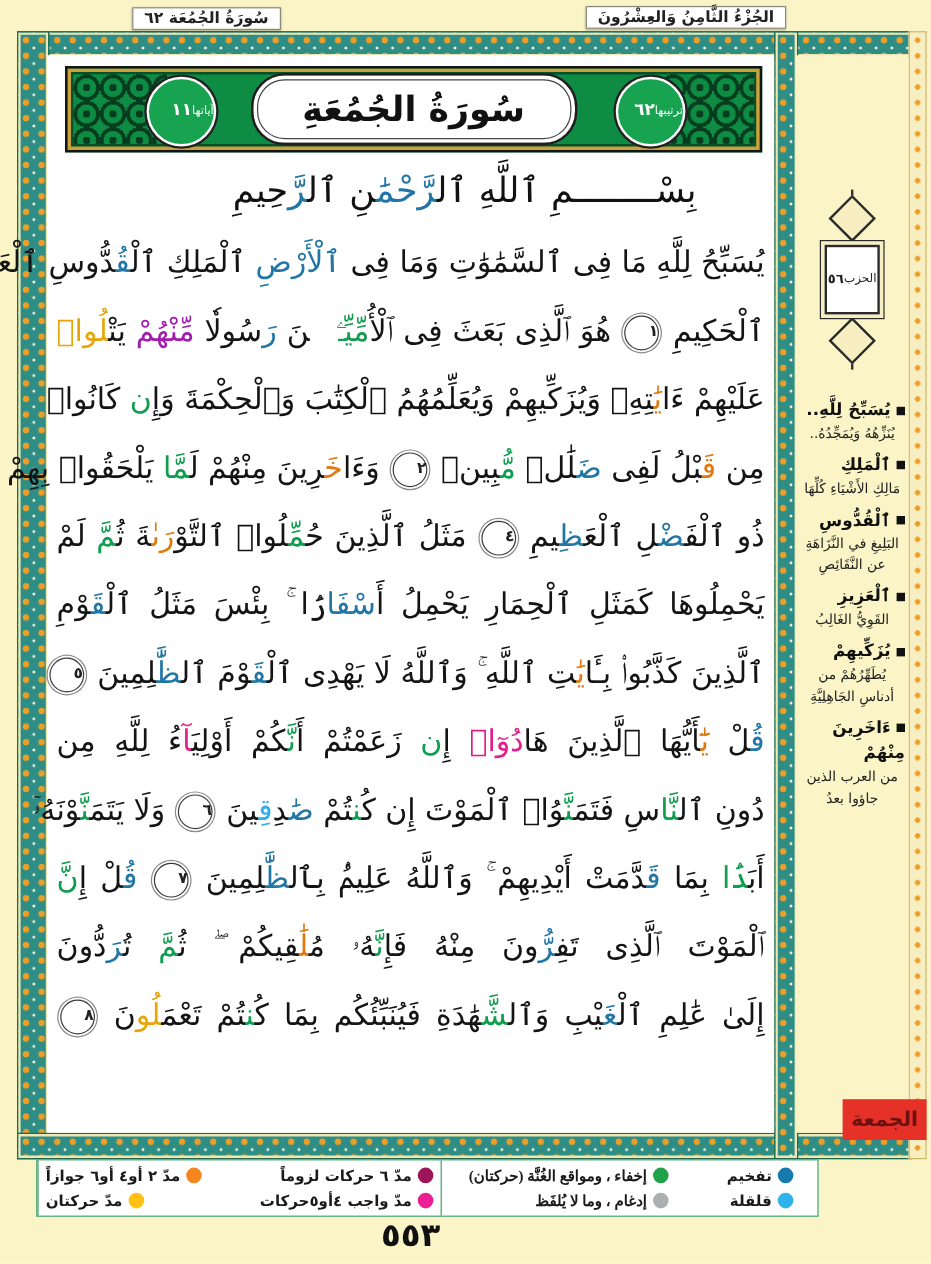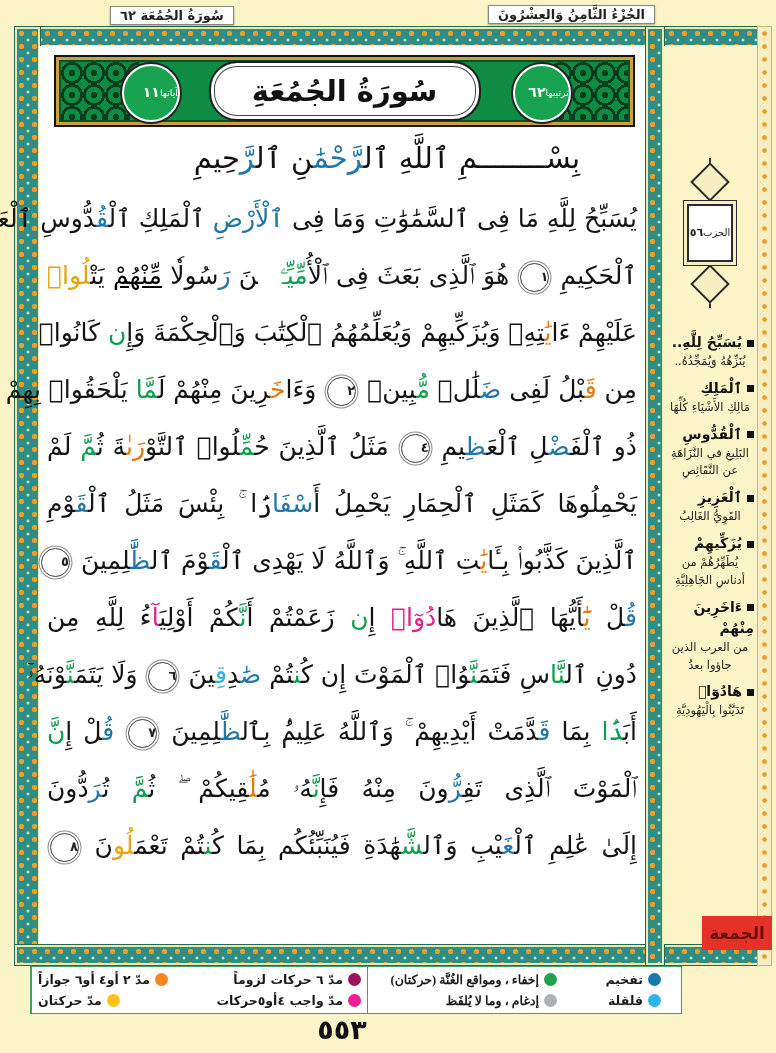--- a/index.html
+++ b/index.html
@@ -122,21 +122,21 @@
     </div>
     <div class="cartouche">
       <span class="title">سُورَةُ الجُمُعَةِ</span>
     </div>
   </div>
 
   <div class="bismillah"><span>بِسْــــــــمِ ٱللَّهِ ٱل</span><span style="color: rgb(33, 118, 166);">رَّحْمَٰ</span><span>نِ ٱل</span><span style="color: rgb(33, 118, 166);">رَّ</span><span>حِيمِ</span></div>
 
   <div class="qtext">
       <div class="qline"><span>يُسَبِّحُ لِلَّهِ مَا فِى ٱلسَّمَٰوَٰتِ وَمَا فِى </span><span style="color: rgb(33, 118, 166);">ٱلْأَرْضِ</span><span> ٱلْمَلِكِ ٱلْ</span><span style="color: rgb(33, 118, 166);">قُ</span><span>دُّوسِ ٱلْعَزِيزِ</span></div>
-      <div class="qline"><span>ٱلْحَكِيمِ </span><span class="aya">١</span><span> هُوَ ٱلَّذِى بَعَثَ فِى ٱلْأُ</span><span style="color: rgb(15, 157, 78); margin-left: 24px;">مِّيِّـۧ</span><span>نَ </span><span style="color: rgb(33, 118, 166);">رَ</span><span>سُولٗا </span><span style="color: #000000; text-decoration: underline;">مِّنْهُمْ</span><span> يَتْ</span><span style="color: rgb(232, 165, 10);">لُوا۟</span></div>
+      <div class="qline"><span>ٱلْحَكِيمِ </span><span class="aya">١</span><span> هُوَ ٱلَّذِى بَعَثَ فِى ٱلْأُ</span><span style="color: rgb(15, 157, 78); margin-left: 24px;">مِّيِّـۧ</span><span>نَ </span><span style="color: rgb(33, 118, 166);">رَ</span><span>سُولٗا </span><span style="color: #a21caf;">مِّنْهُمْ</span><span> يَتْ</span><span style="color: rgb(232, 165, 10);">لُوا۟</span></div>
       <div class="qline"><span>عَلَيْهِمْ ءَا</span><span style="color: rgb(226, 121, 15);">يَٰ</span><span>تِهِۦ وَيُزَكِّيهِمْ وَيُعَلِّمُهُمُ ٱلْكِتَٰبَ وَٱلْحِكْمَةَ وَإِ</span><span style="color: rgb(15, 157, 78);">ن</span><span> كَانُوا۟</span></div>
       <div class="qline"><span>مِن </span><span style="color: rgb(226, 121, 15);">قَ</span><span>بْلُ لَفِى </span><span style="color: rgb(33, 118, 166);">ضَ</span><span>لَٰلٖ </span><span style="color: rgb(15, 157, 78);">مُّ</span><span>بِينٖ </span><span class="aya">٢</span><span> وَءَا</span><span style="color: rgb(226, 121, 15);">خَ</span><span>رِينَ مِنْهُمْ لَ</span><span style="color: rgb(15, 157, 78);">مَّا</span><span> يَلْحَقُوا۟ بِهِمْ</span></div>
       <div class="qline"><span>ذُو ٱلْفَ</span><span style="color: rgb(33, 118, 166);">ضْ</span><span>لِ ٱلْعَ</span><span style="color: rgb(33, 118, 166);">ظِ</span><span>يمِ </span><span class="aya">٤</span><span> مَثَلُ ٱلَّذِينَ حُ</span><span style="color: rgb(15, 157, 78);">مِّ</span><span>لُوا۟ ٱلتَّوْ</span><span style="color: rgb(226, 121, 15);">رَىٰ</span><span>ةَ ثُ</span><span style="color: rgb(15, 157, 78);">مَّ</span><span> لَمْ</span></div>
       <div class="qline"><span>يَحْمِلُوهَا كَمَثَلِ ٱلْحِمَارِ يَحْمِلُ أَ</span><span style="color: rgb(33, 118, 166);">سْفَا</span><span>رَۢا ۚ بِئْسَ مَثَلُ ٱلْ</span><span style="color: rgb(33, 118, 166);">قَ</span><span>وْمِ</span></div>
       <div class="qline"><span>ٱلَّذِينَ كَذَّبُوا۟ بِـَٔا</span><span style="color: rgb(226, 121, 15);">يَٰ</span><span>تِ ٱللَّهِ ۚ وَٱللَّهُ لَا يَهْدِى ٱلْ</span><span style="color: rgb(33, 118, 166);">قَ</span><span>وْمَ ٱل</span><span style="color: rgb(33, 118, 166);">ظَّٰ</span><span>لِمِينَ </span><span class="aya">٥</span></div>
       <div class="qline"><span style="color: rgb(33, 118, 166);">قُ</span><span>لْ </span><span style="color: rgb(226, 121, 15);">يَٰٓ</span><span>أَيُّهَا ٱلَّذِينَ هَا</span><span style="color: rgb(226, 30, 139);">دُوٓا۟</span><span> إِ</span><span style="color: rgb(15, 157, 78);">ن</span><span> زَعَمْتُمْ أَ</span><span style="color: rgb(15, 157, 78);">نَّ</span><span>كُمْ أَوْلِيَ</span><span style="color: rgb(226, 30, 139);">آ</span><span>ءُ لِلَّهِ مِن</span></div>
       <div class="qline"><span>دُونِ ٱل</span><span style="color: rgb(15, 157, 78);">نَّا</span><span>سِ فَتَمَ</span><span style="color: rgb(15, 157, 78);">نَّ</span><span>وُا۟ ٱلْمَوْتَ إِن كُ</span><span style="color: rgb(15, 157, 78);">ن</span><span>تُمْ </span><span style="color: rgb(33, 118, 166);">صَٰ</span><span>دِ</span><span style="color: rgb(49, 174, 228);">قِ</span><span>ينَ </span><span class="aya">٦</span><span> وَلَا يَتَمَ</span><span style="color: rgb(15, 157, 78);">نَّ</span><span>وْنَهُۥٓ</span></div>
       <div class="qline"><span>أَبَ</span><span style="color: rgb(15, 157, 78);">دَۢا</span><span> بِمَا </span><span style="color: rgb(33, 118, 166);">قَ</span><span>دَّمَتْ أَيْدِيهِمْ ۚ وَٱللَّهُ عَلِيمُۢ بِٱل</span><span style="color: rgb(33, 118, 166);">ظَّٰ</span><span>لِمِينَ </span><span class="aya">٧</span><span> </span><span style="color: rgb(33, 118, 166);">قُ</span><span>لْ إِ</span><span style="color: rgb(15, 157, 78);">نَّ</span></div>
       <div class="qline"><span>ٱلْمَوْتَ ٱلَّذِى تَفِ</span><span style="color: rgb(33, 118, 166);">رُّ</span><span>ونَ مِنْهُ فَإِ</span><span style="color: rgb(15, 157, 78);">نَّ</span><span>هُۥ مُ</span><span style="color: rgb(226, 121, 15);">لَٰ</span><span>قِيكُمْ ۖ ثُ</span><span style="color: rgb(15, 157, 78);">مَّ</span><span> تُ</span><span style="color: rgb(33, 118, 166);">رَ</span><span>دُّونَ</span></div>
       <div class="qline"><span>إِلَىٰ عَٰلِمِ ٱلْ</span><span style="color: rgb(33, 118, 166);">غَ</span><span>يْبِ وَٱل</span><span style="color: rgb(15, 157, 78);">شَّ</span><span>هَٰدَةِ فَيُنَبِّئُكُم بِمَا كُ</span><span style="color: rgb(15, 157, 78);">ن</span><span>تُمْ تَعْمَ</span><span style="color: rgb(232, 165, 10);">لُو</span><span>نَ </span><span class="aya">٨</span></div>
@@ -170,24 +170,20 @@
           <div class="g-def">القَوِيُّ الغَالِبُ</div>
         </div>
         <div>
           <div class="g-term"><span class="bullet"></span>يُزَكِّيهِمْ</div>
           <div class="g-def">يُطَهِّرُهُمْ من أدناسِ الجَاهِلِيَّةِ</div>
         </div>
         <div>
           <div class="g-term"><span class="bullet"></span>ءَاخَرِينَ مِنْهُمْ</div>
           <div class="g-def">من العرب الذين جاؤوا بعدُ</div>
         </div>
-        <div>
-          <div class="g-term"><span class="bullet"></span>هَادُوٓا۟</div>
-          <div class="g-def">تَدَيَّنُوا بِالْيَهُودِيَّةِ</div>
-        </div>
       </div>
   </div>
 
   <div class="surah-tab">الجمعة</div>
 
   <div class="legend">
       <div class="lg-col" style="flex: 0 0 336px;">
         <div class="lg-row">
           <span class="lg-item">
             <span class="dot" style="background: rgb(156, 21, 88);"></span>

